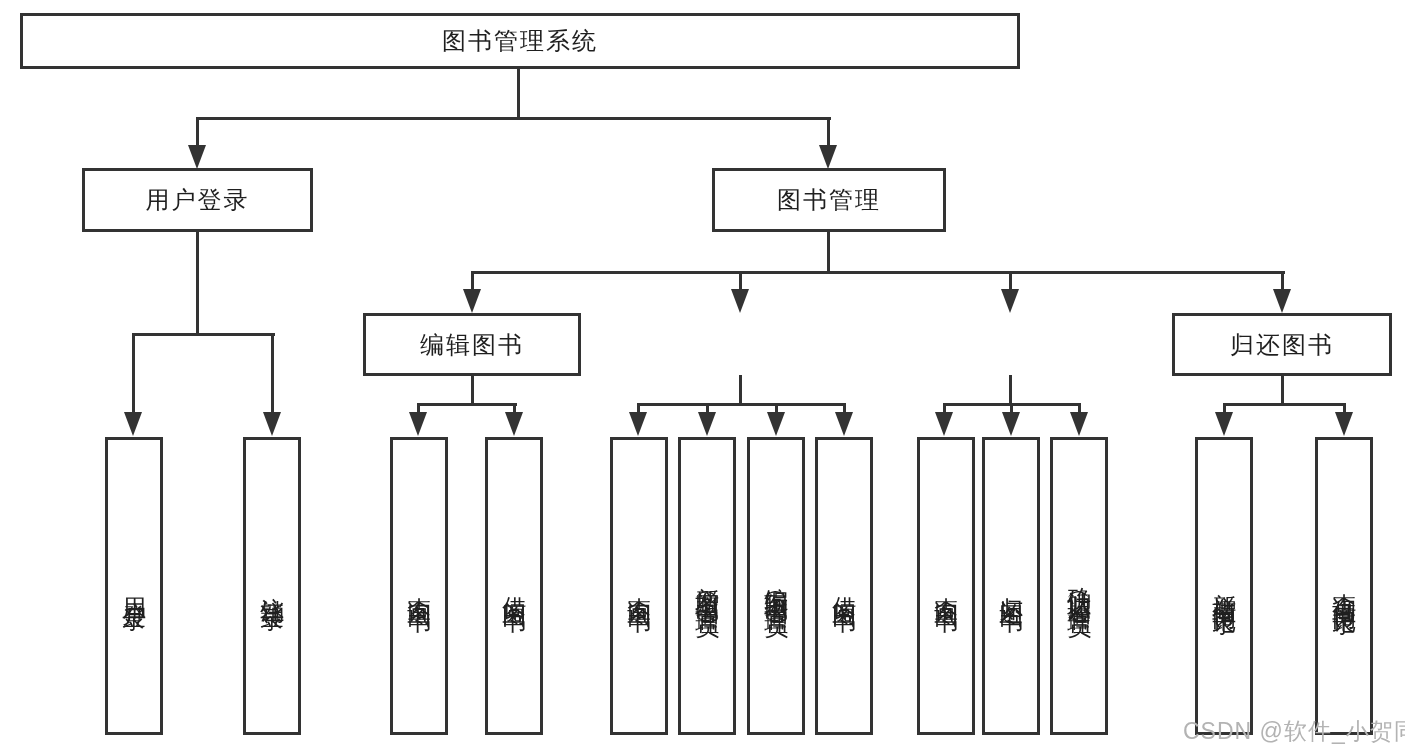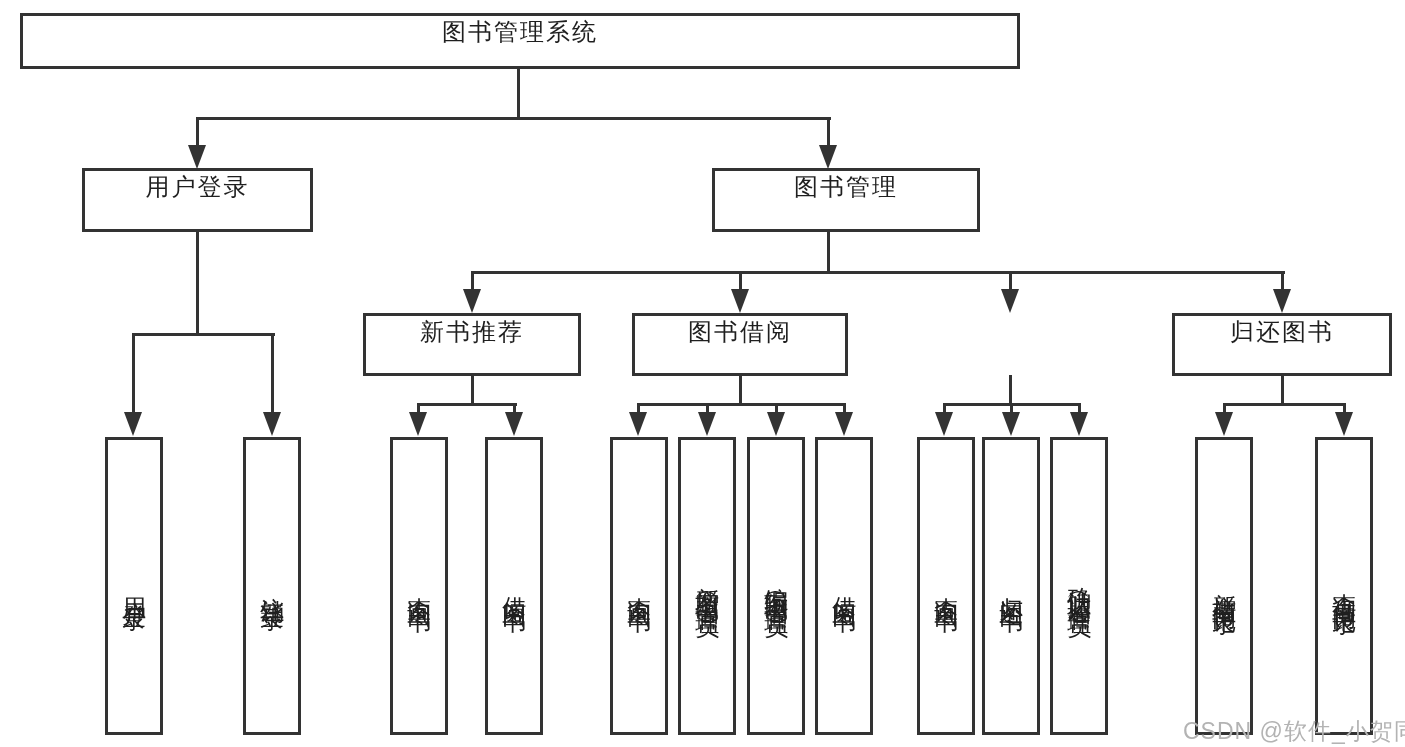--- a/index.html
+++ b/index.html
@@ -11,21 +11,21 @@
   *{margin:0;padding:0;box-sizing:border-box;}
   html,body{background:var(--bg);}
   body{font-family:"Liberation Sans","DejaVu Sans",sans-serif;color:var(--text);}
   .canvas{position:relative;width:1405px;height:747px;background:var(--bg);overflow:hidden;}
 
   
   .box{
     position:absolute;
     border:3px solid var(--line);
     background:#fff;
-    display:flex;align-items:flex-start;justify-content:center;
+    display:flex;align-items:center;justify-content:center;
     font-size:24px;letter-spacing:2px;color:var(--text);
   }
   .leaf{
     position:absolute;
     top:437px;width:58px;height:298px;
     border:3px solid var(--line);
     background:#fff;
     display:flex;align-items:center;justify-content:center;
   }
   .vtext{
@@ -115,29 +115,26 @@
   <div class="vl" style="left:1343px;top:403px;height:12px"></div>
   <div class="tri" style="left:1335px;top:412px"></div>
 
   <div class="box" style="left:20px;top:13px;width:1000px;height:56px">
     <span>图书管理系统</span>
   </div>
 
   <div class="box" style="left:82px;top:168px;width:231px;height:64px">
     <span>用户登录</span>
   </div>
-  <div class="box" style="left:712px;top:168px;width:268px;height:64px">
+  <div class="box" style="left:712px;top:168px;width:234px;height:64px">
     <span>图书管理</span>
   </div>
 
   <div class="box" style="left:363px;top:313px;width:218px;height:63px">
-    <span>新书推荐</span>
-  </div>
-  <div class="box" style="left:632px;top:313px;width:216px;height:63px">
-    <span>图书借阅</span>
+    <span>编辑图书</span>
   </div>
   <div class="box" style="left:1172px;top:313px;width:220px;height:63px">
     <span>归还图书</span>
   </div>
 
   <div class="leaf" style="left:105px">
     <span class="vtext">用户登录</span>
   </div>
   <div class="leaf" style="left:243px">
     <span class="vtext">注销登录</span>

